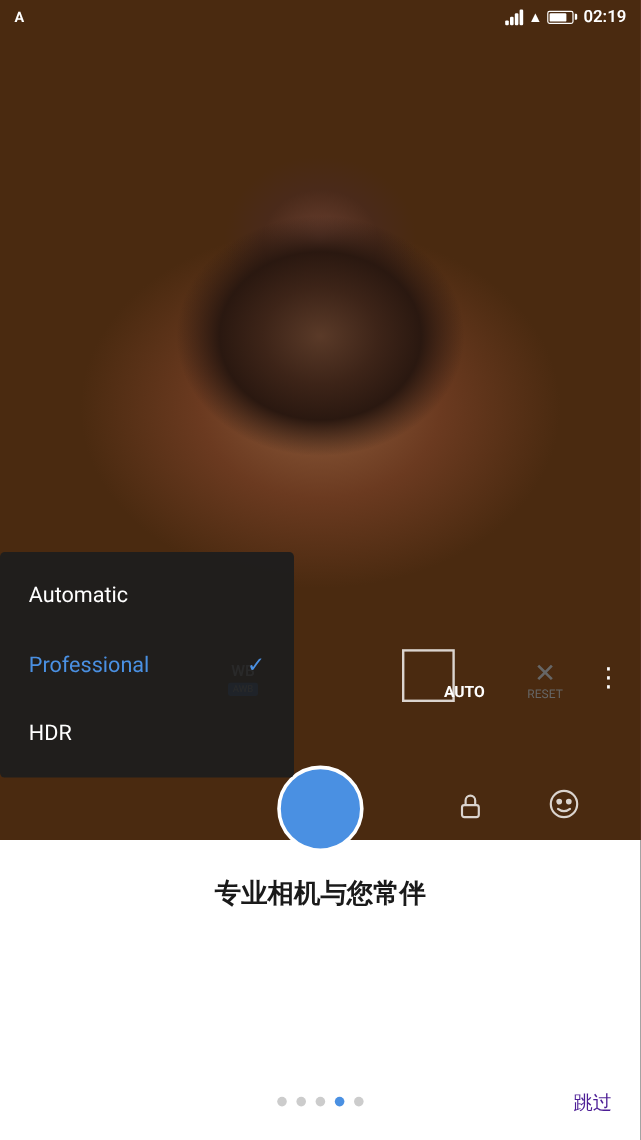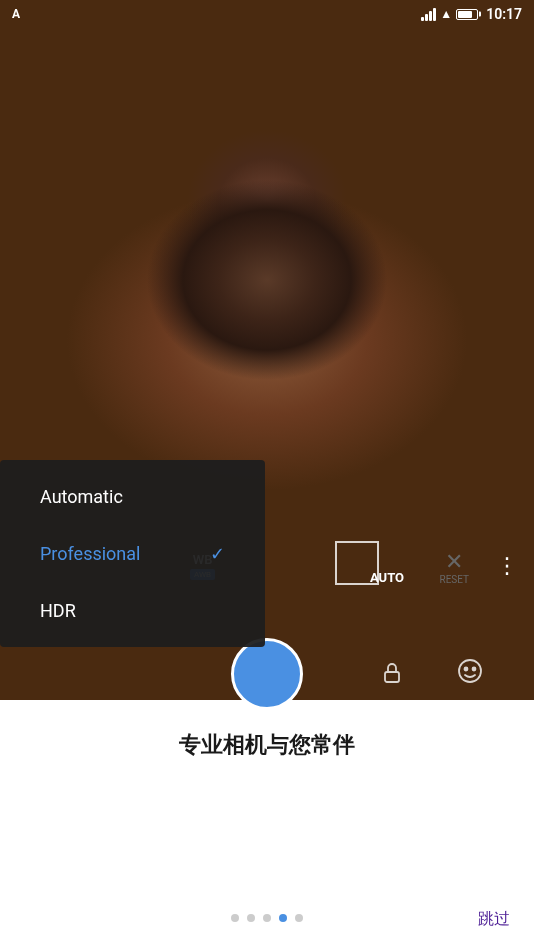--- a/index.html
+++ b/index.html
@@ -150,25 +150,25 @@
       color: #fff;
       font-size: 22px;
       opacity: 0.8;
     }
 
     
     .dropdown-menu {
       position: absolute;
       top: 460px;
       left: 0;
-      width: 265px;
+      width: 245px;
       background: rgba(30, 30, 30, 0.95);
       border-radius: 4px;
       z-index: 50;
-      padding: 8px 16px;
+      padding: 8px 0;
     }
 
     .menu-item {
       padding: 18px 24px;
       color: #fff;
       font-size: 18px;
       display: flex;
       align-items: center;
       justify-content: space-between;
       cursor: pointer;
@@ -303,21 +303,21 @@
       <div class="signal-bar" style="height:7px;"></div>
       <div class="signal-bar" style="height:10px;"></div>
       <div class="signal-bar" style="height:13px;"></div>
     </div>
 
     <span style="color:#fff; font-size:12px;">▲</span>
 
     <div class="battery-icon">
       <div class="battery-fill" style="width:75%;"></div>
     </div>
-    <span style="color:#fff; font-size:14px; font-weight:600; margin-left:4px;">10:17</span>
+    <span style="color:#fff; font-size:14px; font-weight:600; margin-left:4px;">02:19</span>
   </div>
 </div>
 
 <div class="camera-ui">
 
   <div class="camera-controls">
 
     <div class="wb-btn" style="position:absolute; left:190px; bottom:60px;">
       <span class="wb-label">WB</span>
       <span class="awb-badge">AWB</span>

